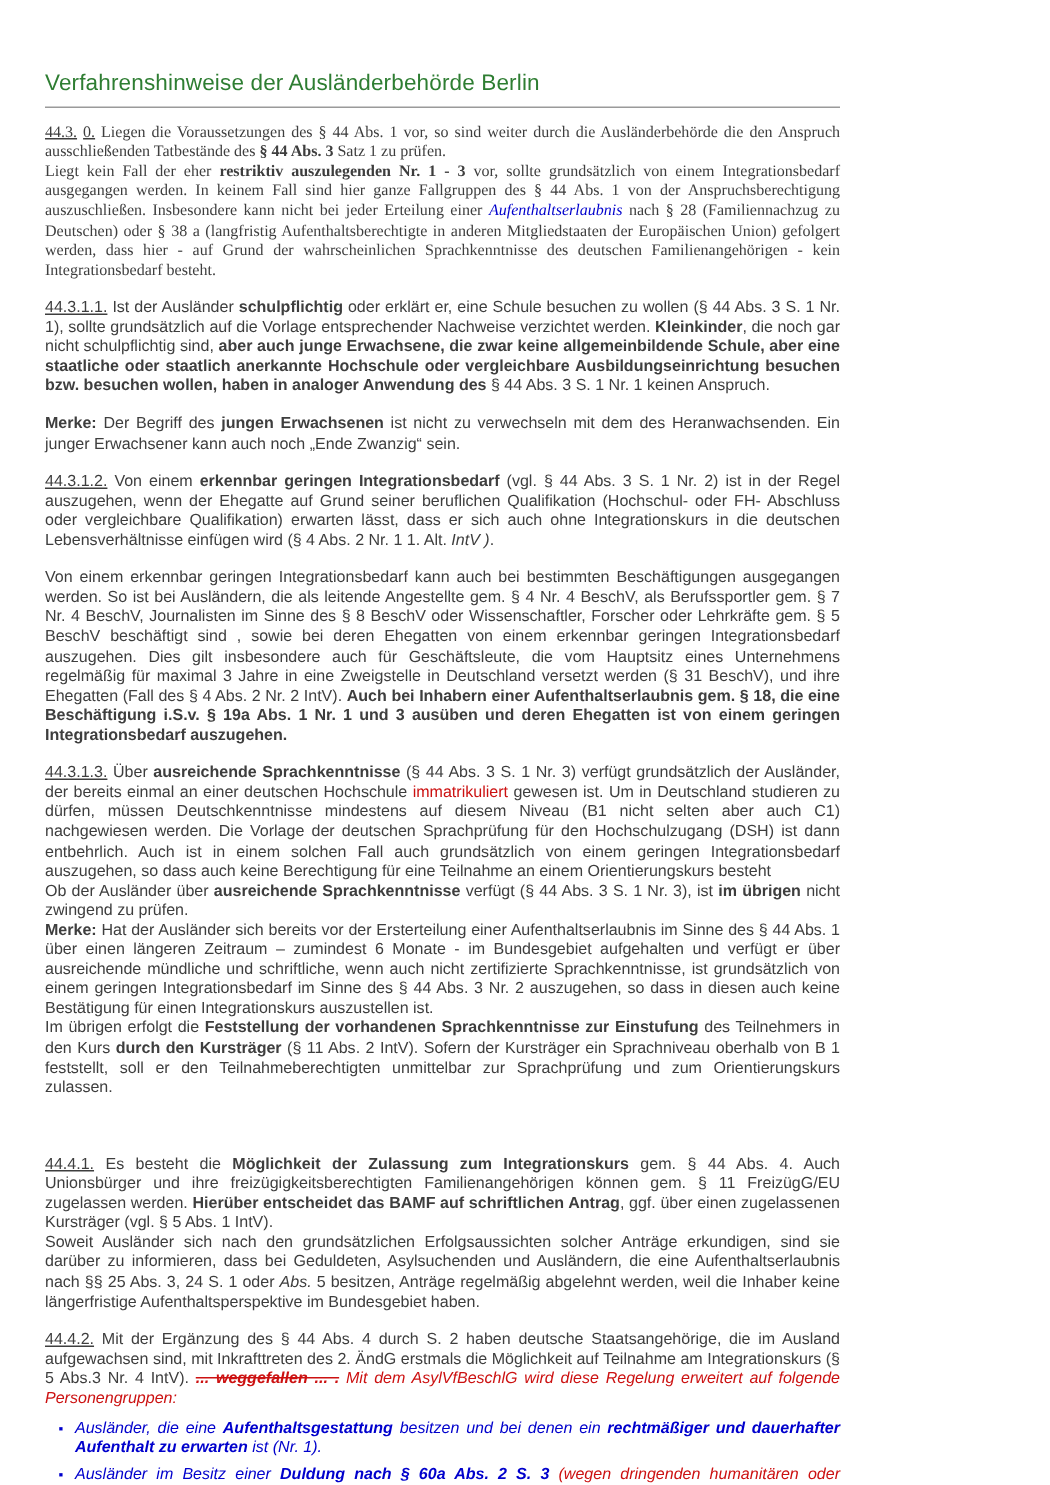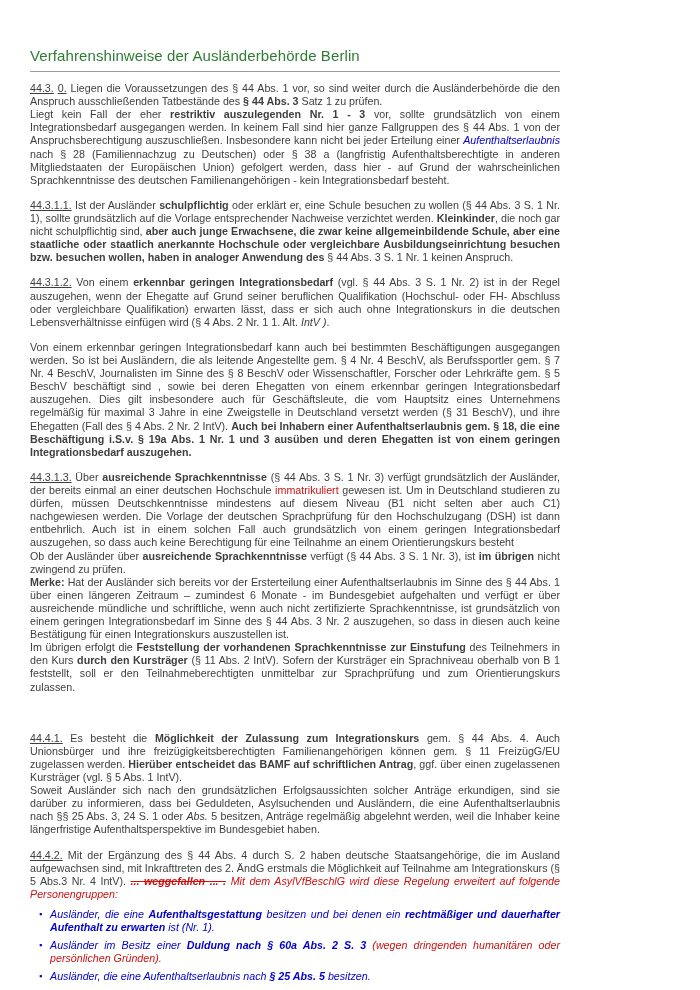--- a/index.html
+++ b/index.html
@@ -30,21 +30,21 @@
     margin: 0 0 10px 0;
   }
   .content { display: block; }
   .para {
     margin: 12px 0 0 0;
     font-size: 10.7px;
     line-height: 1.225;
     color: var(--body, #3e3e3e);
     text-align: justify;
   }
-  .content > .para:first-child { margin-top: 0; }
+  .content > .para:first-child { margin-top: 0; font-family: Liberation Serif, serif; }
   .b { font-weight: 700; }
   .i { font-style: italic; }
   .u { text-decoration: underline; }
   .s { text-decoration: line-through; font-weight: bold; }
   .gap { width: 100%; }
   .bullet {
     display: flex;
     margin: 5px 0 0 0;
     padding-left: 9px;
     font-size: 10.7px;
@@ -74,20 +74,21 @@
 </style>
 </head>
 <body>
 
 <div class="page">
   <h1 class="title">Verfahrenshinweise der Ausländerbehörde Berlin</h1>
   <hr class="title-rule">
   <main class="content">
       <p class="para"><span class="u">44.3.</span><span> </span><span class="u">0.</span><span> Liegen die Voraussetzungen des § 44 Abs. 1 vor, so sind weiter durch die Ausländerbehörde die den Anspruch ausschließenden Tatbestände des </span><span class="b">§ 44 Abs. 3</span><span> Satz 1 zu prüfen.</span><br><span>Liegt kein Fall der eher </span><span class="b">restriktiv auszulegenden Nr. 1 - 3</span><span> vor, sollte grundsätzlich von einem Integrationsbedarf ausgegangen werden. In keinem Fall sind hier ganze Fallgruppen des § 44 Abs. 1 von der Anspruchsberechtigung auszuschließen. Insbesondere kann nicht bei jeder Erteilung einer </span><span class="i" style="color: rgb(0, 0, 204);">Aufenthaltserlaubnis</span><span> nach § 28 (Familiennachzug zu Deutschen) oder § 38 a (langfristig Aufenthaltsberechtigte in anderen Mitgliedstaaten der Europäischen Union) gefolgert werden, dass hier - auf Grund der wahrscheinlichen Sprachkenntnisse des deutschen Familienangehörigen - kein Integrationsbedarf besteht.</span></p>
       <p class="para"><span class="u">44.3.1.1.</span><span> Ist der Ausländer </span><span class="b">schulpflichtig</span><span> oder erklärt er, eine Schule besuchen zu wollen (§ 44 Abs. 3 S. 1 Nr. 1), sollte grundsätzlich auf die Vorlage entsprechender Nachweise verzichtet werden.  </span><span class="b">Kleinkinder</span><span>, die noch gar nicht schulpflichtig sind,  </span><span class="b">aber auch junge Erwachsene, die zwar keine allgemeinbildende Schule, aber eine staatliche oder staatlich anerkannte Hochschule oder vergleichbare Ausbildungseinrichtung besuchen bzw. besuchen wollen, haben in analoger Anwendung des</span><span> § 44 Abs. 3 S. 1 Nr. 1 keinen Anspruch.</span></p>
+      <p class="para"><span class="b">Merke:</span><span> Der Begriff des </span><span class="b">jungen Erwachsenen</span><span> ist nicht zu verwechseln mit dem des Heranwachsenden. Ein junger Erwachsener kann auch noch „Ende Zwanzig“ sein.</span></p>
       <p class="para"><span class="u">44.3.1.2.</span><span> Von einem </span><span class="b">erkennbar geringen Integrationsbedarf</span><span> (vgl. § 44 Abs. 3 S. 1 Nr. 2) ist in der Regel auszugehen, wenn der Ehegatte auf Grund seiner beruflichen Qualifikation (Hochschul- oder FH- Abschluss oder vergleichbare Qualifikation) erwarten lässt, dass er sich auch ohne Integrationskurs in die deutschen Lebensverhältnisse einfügen wird (§ 4 Abs. 2 Nr. 1 1. Alt. </span><span class="i">IntV )</span><span>.</span></p>
       <p class="para"><span>Von einem erkennbar geringen Integrationsbedarf kann auch bei bestimmten Beschäftigungen ausgegangen werden. So ist bei Ausländern, die als leitende Angestellte gem. § 4 Nr. 4 BeschV, als Berufssportler gem. § 7 Nr. 4 BeschV, Journalisten im Sinne des § 8 BeschV oder Wissenschaftler, Forscher oder Lehrkräfte gem. § 5 BeschV beschäftigt sind , sowie bei deren Ehegatten von einem erkennbar geringen Integrationsbedarf auszugehen. Dies gilt insbesondere auch für Geschäftsleute, die vom Hauptsitz eines Unternehmens regelmäßig für maximal 3 Jahre in eine Zweigstelle in Deutschland versetzt werden (§ 31 BeschV), und ihre Ehegatten (Fall des § 4 Abs. 2 Nr. 2 IntV).  </span><span class="b">Auch bei Inhabern einer Aufenthaltserlaubnis gem. § 18, die eine Beschäftigung i.S.v. § 19a Abs. 1 Nr. 1 und 3 ausüben und deren Ehegatten ist von einem geringen Integrationsbedarf auszugehen.</span></p>
       <p class="para"><span class="u">44.3.1.3.</span><span> Über </span><span class="b">ausreichende Sprachkenntnisse</span><span> (§ 44 Abs. 3 S. 1 Nr. 3) verfügt grundsätzlich der Ausländer, der bereits einmal an einer deutschen Hochschule </span><span style="color: rgb(204, 17, 17);">immatrikuliert</span><span> gewesen ist. Um in Deutschland studieren zu dürfen, müssen Deutschkenntnisse mindestens auf diesem Niveau (B1 nicht selten aber auch C1) nachgewiesen werden. Die Vorlage der deutschen Sprachprüfung für den Hochschulzugang (DSH) ist dann entbehrlich. Auch ist in einem solchen Fall auch grundsätzlich von einem geringen Integrationsbedarf auszugehen, so dass auch keine Berechtigung für eine Teilnahme an einem Orientierungskurs besteht</span><br><span>Ob der Ausländer über </span><span class="b">ausreichende Sprachkenntnisse</span><span> verfügt (§ 44 Abs. 3 S. 1 Nr. 3), ist </span><span class="b">im übrigen</span><span> nicht zwingend zu prüfen.</span><br><span class="b">Merke:</span><span> Hat der Ausländer sich bereits vor der Ersterteilung einer  Aufenthaltserlaubnis im Sinne des § 44 Abs. 1 über einen längeren Zeitraum – zumindest 6 Monate - im Bundesgebiet aufgehalten und verfügt er über ausreichende mündliche und schriftliche, wenn auch nicht zertifizierte Sprachkenntnisse, ist grundsätzlich von einem geringen Integrationsbedarf im Sinne des § 44 Abs. 3 Nr. 2 auszugehen, so dass in diesen auch keine Bestätigung für einen Integrationskurs auszustellen ist.</span><br><span>Im übrigen erfolgt die </span><span class="b">Feststellung der vorhandenen Sprachkenntnisse zur Einstufung</span><span> des Teilnehmers in den Kurs </span><span class="b">durch den Kursträger</span><span> (§ 11 Abs. 2 IntV). Sofern der Kursträger ein Sprachniveau oberhalb von B 1 feststellt, soll er den Teilnahmeberechtigten unmittelbar zur Sprachprüfung und zum Orientierungskurs zulassen.</span></p>
       <div class="gap" style="height: 26px;"></div>
       <p class="para"><span class="u">44.4.1.</span><span> Es besteht die </span><span class="b">Möglichkeit der Zulassung zum Integrationskurs</span><span> gem. § 44 Abs. 4. Auch Unionsbürger und ihre freizügigkeitsberechtigten Familienangehörigen können gem. § 11 FreizügG/EU zugelassen werden. </span><span class="b">Hierüber entscheidet das BAMF auf schriftlichen Antrag</span><span>, ggf. über einen zugelassenen Kursträger (vgl. § 5 Abs. 1 IntV).</span><br><span>Soweit Ausländer sich nach den grundsätzlichen Erfolgsaussichten solcher Anträge erkundigen, sind sie darüber zu informieren, dass bei Geduldeten, Asylsuchenden und Ausländern, die eine Aufenthaltserlaubnis nach §§ 25 Abs. 3, 24 S. 1 oder </span><span class="i">Abs.</span><span> 5 besitzen, Anträge regelmäßig abgelehnt werden, weil die Inhaber keine längerfristige Aufenthaltsperspektive im Bundesgebiet haben.</span></p>
       <p class="para"><span class="u">44.4.2.</span><span> Mit der Ergänzung des § 44 Abs. 4 durch S. 2 haben deutsche Staatsangehörige, die im Ausland aufgewachsen sind, mit Inkrafttreten des 2. ÄndG erstmals die Möglichkeit auf Teilnahme am Integrationskurs (§ 5 Abs.3 Nr. 4 IntV). </span><span class="i s" style="color: rgb(204, 17, 17);">... weggefallen ... .</span><span style="color: rgb(204, 17, 17);"> </span><span class="i" style="color: rgb(204, 17, 17);">Mit dem AsylVfBeschlG wird diese Regelung erweitert auf folgende Personengruppen:</span></p>
       <div class="bullet">
         <span class="marker">▪</span>
         <span class="bullet-text"><span class="i" style="color: rgb(0, 0, 204);">Ausländer, die eine </span><span class="b i" style="color: rgb(0, 0, 204);">Aufenthaltsgestattung</span><span class="i" style="color: rgb(0, 0, 204);"> besitzen und bei denen ein </span><span class="b i" style="color: rgb(0, 0, 204);">rechtmäßiger und dauerhafter Aufenthalt zu erwarten</span><span class="i" style="color: rgb(0, 0, 204);"> ist (Nr. 1).</span></span>
       </div>

